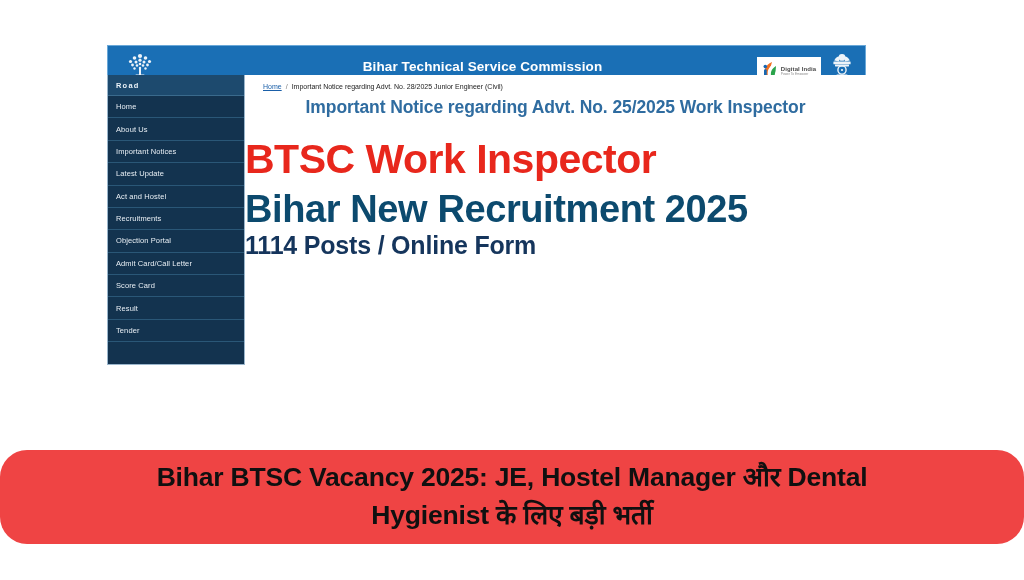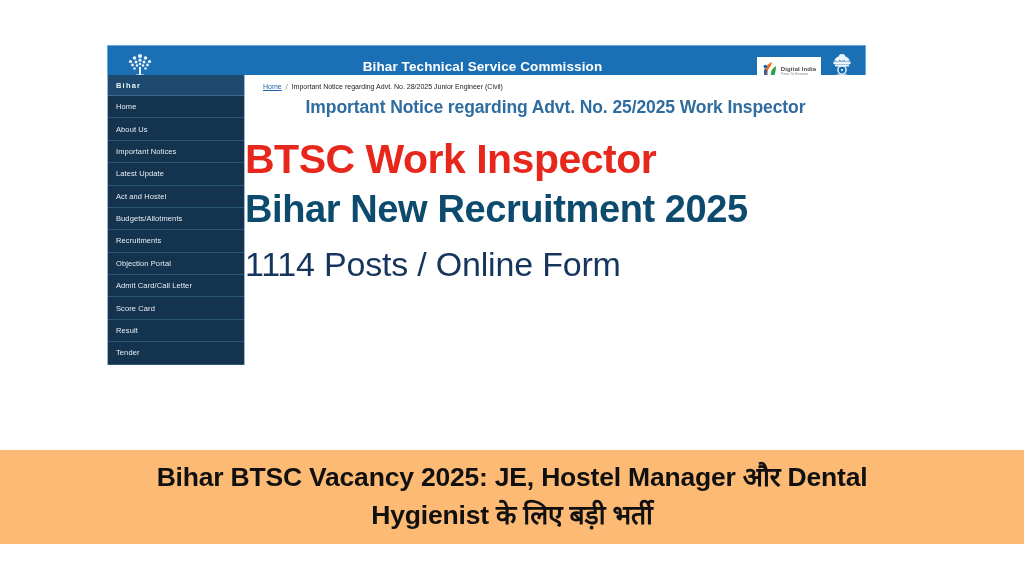--- a/index.html
+++ b/index.html
@@ -229,39 +229,39 @@
     color: #0c4a6e;
     font-size: 38px;
     font-weight: bold;
     letter-spacing: -.4px;
     line-height: 1.1;
     margin-top: 8px;
     white-space: nowrap;
   }
   .poster-line3 {
     color: #15355c;
-    font-size: 34px;
-    font-weight: normal;
+    font-size: 25px;
+    font-weight: bold;
     letter-spacing: -.2px;
-    margin-top: 14px;
     white-space: nowrap;
   }
 
   
   .caption-banner {
     position: absolute;
     left: 0;
     top: 450px;
     width: 1024px;
     height: 94px;
-    background: #fdba74;
+    background: #ef4444;
     display: flex;
     align-items: center;
     justify-content: center;
     text-align: center;
+    border-radius: 27px;
   }
   .caption-text {
     color: #101010;
     font-size: 26.5px;
     font-weight: bold;
     line-height: 1.42;
     letter-spacing: -.2px;
     max-width: 800px;
   }
 </style>
@@ -340,27 +340,26 @@
           </svg>
           <span class="ashoka-caption">सत्यमेव जयते</span>
         </div>
 
       </div>
     </div>
 
     <div class="site-body">
 
       <nav class="sidebar">
-        <div class="menu-head">Bihar</div>
+        <div class="menu-head">Road</div>
         <div class="menu-item">Home</div>
         <div class="menu-item">About Us</div>
         <div class="menu-item">Important Notices</div>
         <div class="menu-item">Latest Update</div>
         <div class="menu-item">Act and Hostel</div>
-        <div class="menu-item">Budgets/Allotments</div>
         <div class="menu-item">Recruitments</div>
         <div class="menu-item">Objection Portal</div>
         <div class="menu-item">Admit Card/Call Letter</div>
         <div class="menu-item">Score Card</div>
         <div class="menu-item">Result</div>
         <div class="menu-item">Tender</div>
         <div class="menu-item blank"></div>
       </nav>
 
       <div class="content">

